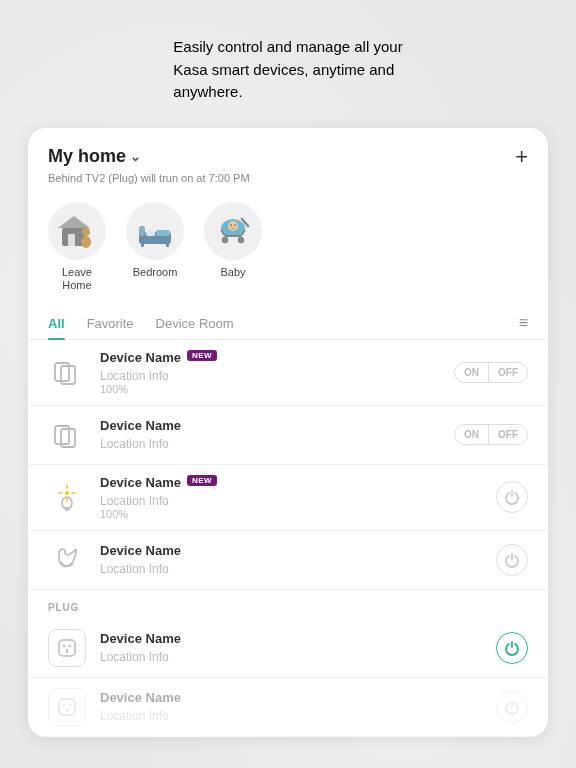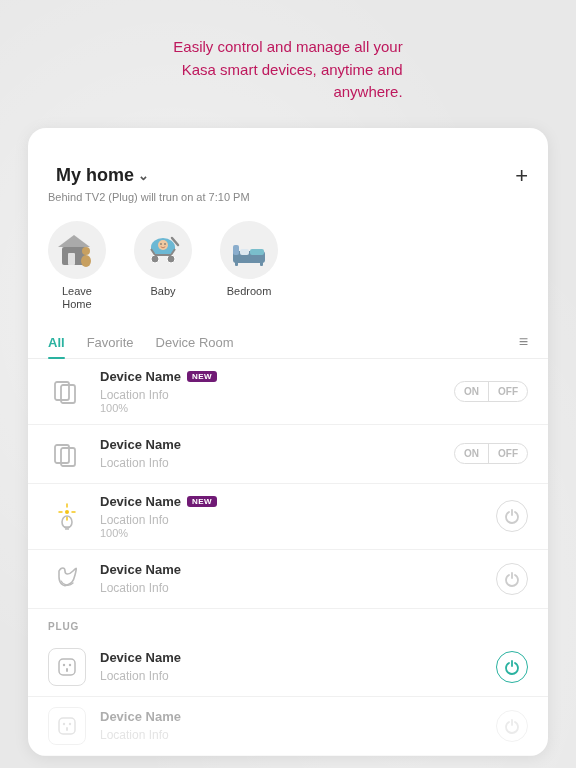--- a/index.html
+++ b/index.html
@@ -29,22 +29,22 @@
       z-index: 1;
       width: 576px;
       height: 768px;
       display: flex;
       flex-direction: column;
       align-items: center;
     }
 
     
     .tagline {
-      text-align: right;
-      color: #be185d;
+      text-align: left;
+      color: #000000;
       font-size: 15px;
       line-height: 1.5;
       margin-top: 36px;
       padding: 0 60px;
     }
 
     
     .card {
       background: #fff;
       border-radius: 18px;
@@ -53,22 +53,21 @@
       padding-bottom: 0;
       overflow: hidden;
       box-shadow: 0 2px 16px rgba(0,0,0,0.08);
     }
 
     
     .card-header {
       display: flex;
       align-items: center;
       justify-content: space-between;
-      padding: 18px 20px 4px 28px;
-      margin-top: 19px;
+      padding: 18px 20px 4px 20px;
     }
 
     .home-title {
       display: flex;
       align-items: center;
       gap: 4px;
       font-size: 18px;
       font-weight: 700;
       color: #222;
       cursor: pointer;
@@ -91,21 +90,21 @@
     .schedule-text {
       font-size: 11px;
       color: #888;
       padding: 0 20px 10px 20px;
     }
 
     
     .scenes-row {
       display: flex;
       flex-direction: row;
-      gap: 28px;
+      gap: 20px;
       padding: 8px 20px 16px 20px;
     }
 
     .scene-item {
       display: flex;
       flex-direction: column;
       align-items: center;
       gap: 6px;
       cursor: pointer;
     }
@@ -208,21 +207,21 @@
       color: #bbb;
       font-size: 22px;
     }
 
     .device-info {
       flex: 1;
     }
 
     .device-name-row {
       display: flex;
-      align-items: center;
+      align-items: flex-start;
       gap: 6px;
     }
 
     .device-name {
       font-size: 13px;
       font-weight: 600;
       color: #333;
     }
 
     .new-badge {
@@ -324,21 +323,21 @@
   <div class="card">
 
     <div class="card-header">
       <div class="home-title">
         <span>My home</span>
         <span class="chevron-down">⌄</span>
       </div>
       <button class="add-btn">+</button>
     </div>
 
-    <div class="schedule-text">Behind TV2 (Plug) will trun on at 7:10 PM</div>
+    <div class="schedule-text">Behind TV2 (Plug) will trun on at 7:00 PM</div>
 
     <div class="scenes-row">
 
       <div class="scene-item">
         <div class="scene-circle">
 
           <svg viewBox="0 0 38 38" fill="none" xmlns="http://www.w3.org/2000/svg">
             <rect x="4" y="16" width="24" height="18" rx="2" fill="#888"></rect>
             <polygon points="16,4 32,16 0,16" fill="#aaa"></polygon>
             <rect x="10" y="22" width="7" height="12" rx="1" fill="#e0e0e0"></rect>
@@ -347,58 +346,58 @@
             <ellipse cx="28" cy="30" rx="5" ry="6" fill="#c8a060"></ellipse>
           </svg>
         </div>
         <span class="scene-label">Leave<br>Home</span>
       </div>
 
       <div class="scene-item">
         <div class="scene-circle">
           <svg viewBox="0 0 38 38" fill="none" xmlns="http://www.w3.org/2000/svg">
 
+            <rect x="3" y="20" width="32" height="12" rx="3" fill="#6b8fa8"></rect>
+
+            <rect x="3" y="14" width="6" height="10" rx="2" fill="#8aadcc"></rect>
+
+            <rect x="10" y="18" width="9" height="6" rx="2" fill="#dde8f0"></rect>
+
+            <rect x="20" y="18" width="14" height="6" rx="2" fill="#7abecc"></rect>
+
+            <rect x="5" y="30" width="3" height="5" rx="1" fill="#6b8fa8"></rect>
+            <rect x="30" y="30" width="3" height="5" rx="1" fill="#6b8fa8"></rect>
+          </svg>
+        </div>
+        <span class="scene-label">Bedroom</span>
+      </div>
+
+      <div class="scene-item">
+        <div class="scene-circle">
+          <svg viewBox="0 0 38 38" fill="none" xmlns="http://www.w3.org/2000/svg">
+
             <ellipse cx="19" cy="16" rx="12" ry="9" fill="#6cb8d4"></ellipse>
             <rect x="7" y="16" width="24" height="2" fill="#6cb8d4"></rect>
 
             <line x1="28" y1="7" x2="34" y2="14" stroke="#888" stroke-width="2.5" stroke-linecap="round"></line>
 
             <circle cx="11" cy="28" r="4" fill="#888" stroke="#fff" stroke-width="1"></circle>
             <circle cx="27" cy="28" r="4" fill="#888" stroke="#fff" stroke-width="1"></circle>
 
             <line x1="11" y1="24" x2="27" y2="24" stroke="#888" stroke-width="2"></line>
             <line x1="7" y1="18" x2="11" y2="24" stroke="#888" stroke-width="2"></line>
             <line x1="31" y1="18" x2="27" y2="24" stroke="#888" stroke-width="2"></line>
 
             <circle cx="19" cy="14" r="5" fill="#f0c8a0"></circle>
             <circle cx="17" cy="13" r="0.8" fill="#555"></circle>
             <circle cx="21" cy="13" r="0.8" fill="#555"></circle>
             <path d="M17,16 Q19,18 21,16" stroke="#c88060" stroke-width="1" fill="none" stroke-linecap="round"></path>
           </svg>
         </div>
         <span class="scene-label">Baby</span>
-      </div>
-
-      <div class="scene-item">
-        <div class="scene-circle">
-          <svg viewBox="0 0 38 38" fill="none" xmlns="http://www.w3.org/2000/svg">
-
-            <rect x="3" y="20" width="32" height="12" rx="3" fill="#6b8fa8"></rect>
-
-            <rect x="3" y="14" width="6" height="10" rx="2" fill="#8aadcc"></rect>
-
-            <rect x="10" y="18" width="9" height="6" rx="2" fill="#dde8f0"></rect>
-
-            <rect x="20" y="18" width="14" height="6" rx="2" fill="#7abecc"></rect>
-
-            <rect x="5" y="30" width="3" height="5" rx="1" fill="#6b8fa8"></rect>
-            <rect x="30" y="30" width="3" height="5" rx="1" fill="#6b8fa8"></rect>
-          </svg>
-        </div>
-        <span class="scene-label">Bedroom</span>
       </div>
 
     </div>
 
     <div class="tabs">
       <div class="tab active">All</div>
       <div class="tab">Favorite</div>
       <div class="tab">Device Room</div>
       <div class="tab-menu-icon">≡</div>
     </div>

